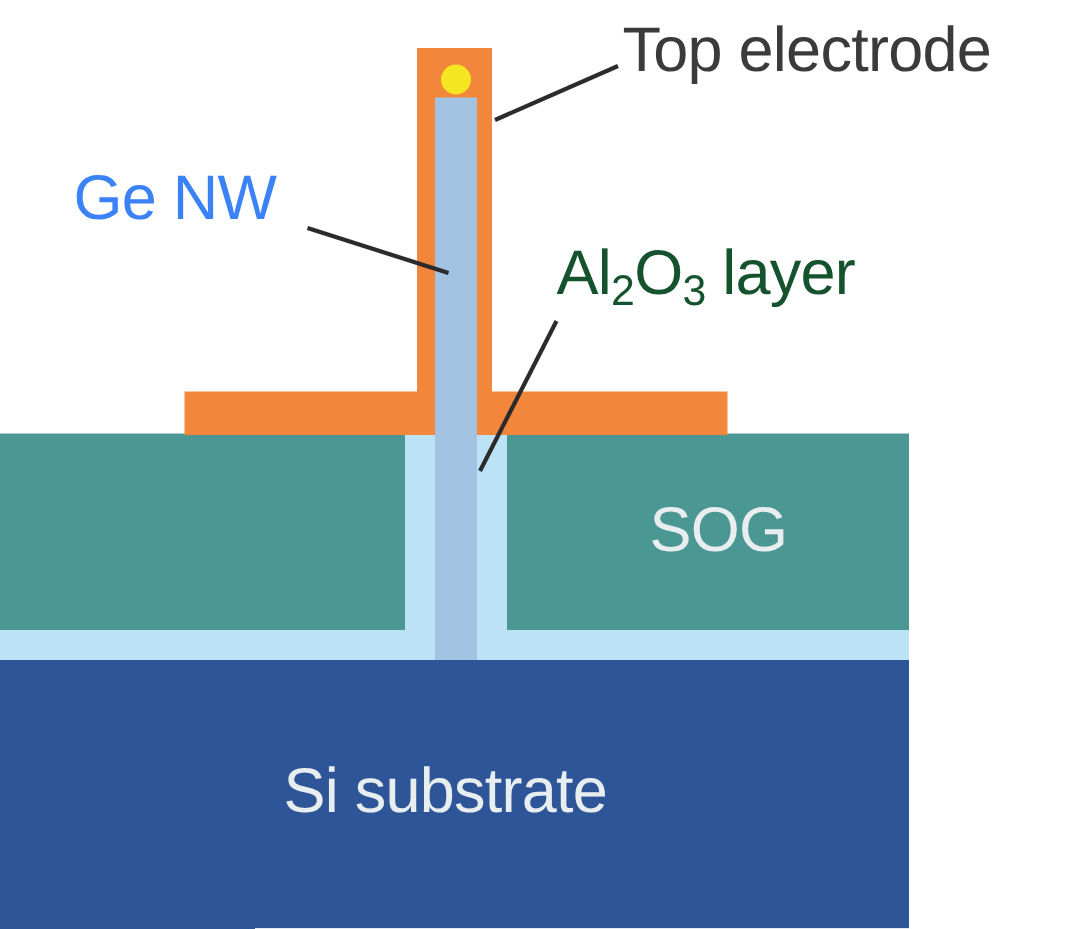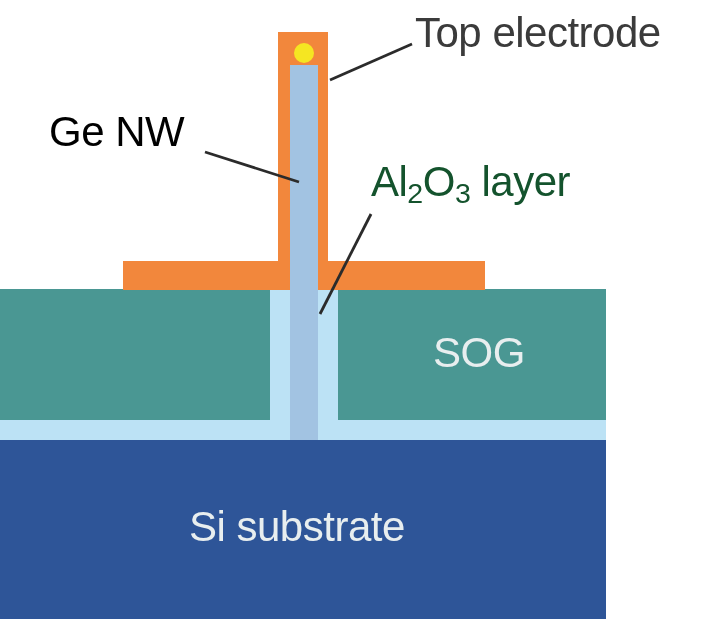--- a/index.html
+++ b/index.html
@@ -79,21 +79,21 @@
   <div class="layer" id="nanowire-tip-dot" style="background: rgb(245, 230, 34);"></div>
 
   <svg id="leader-lines">
     <line id="line-top-electrode" x1="412" y1="44" x2="330" y2="80" stroke-width="2.8" stroke="#2B2B2B"></line>
     <line id="line-ge-nw" x1="205" y1="152" x2="299" y2="182" stroke-width="2.8" stroke="#2B2B2B"></line>
     <line id="line-al2o3" x1="371" y1="214" x2="320" y2="314" stroke-width="2.8" stroke="#2B2B2B"></line>
   </svg>
 
   <div class="diagram-label" id="label-top-electrode" style="color: rgb(59, 59, 59);">Top electrode</div>
 
-  <div class="diagram-label" id="label-ge-nw" style="color: #000000;">Ge NW</div>
+  <div class="diagram-label" id="label-ge-nw" style="color: #3b82f6;">Ge NW</div>
 
   <div class="diagram-label" id="label-al2o3" style="color: #14532d;"><span>Al</span><sub>2</sub><span>O</span><sub>3</sub><span> layer</span></div>
 
   <div class="diagram-label" id="label-sog" style="color: rgb(232, 238, 239);">SOG</div>
 
   <div class="diagram-label" id="label-si-substrate" style="color: rgb(232, 238, 239);">Si substrate</div>
 
 </div>
 
 </body></html>

